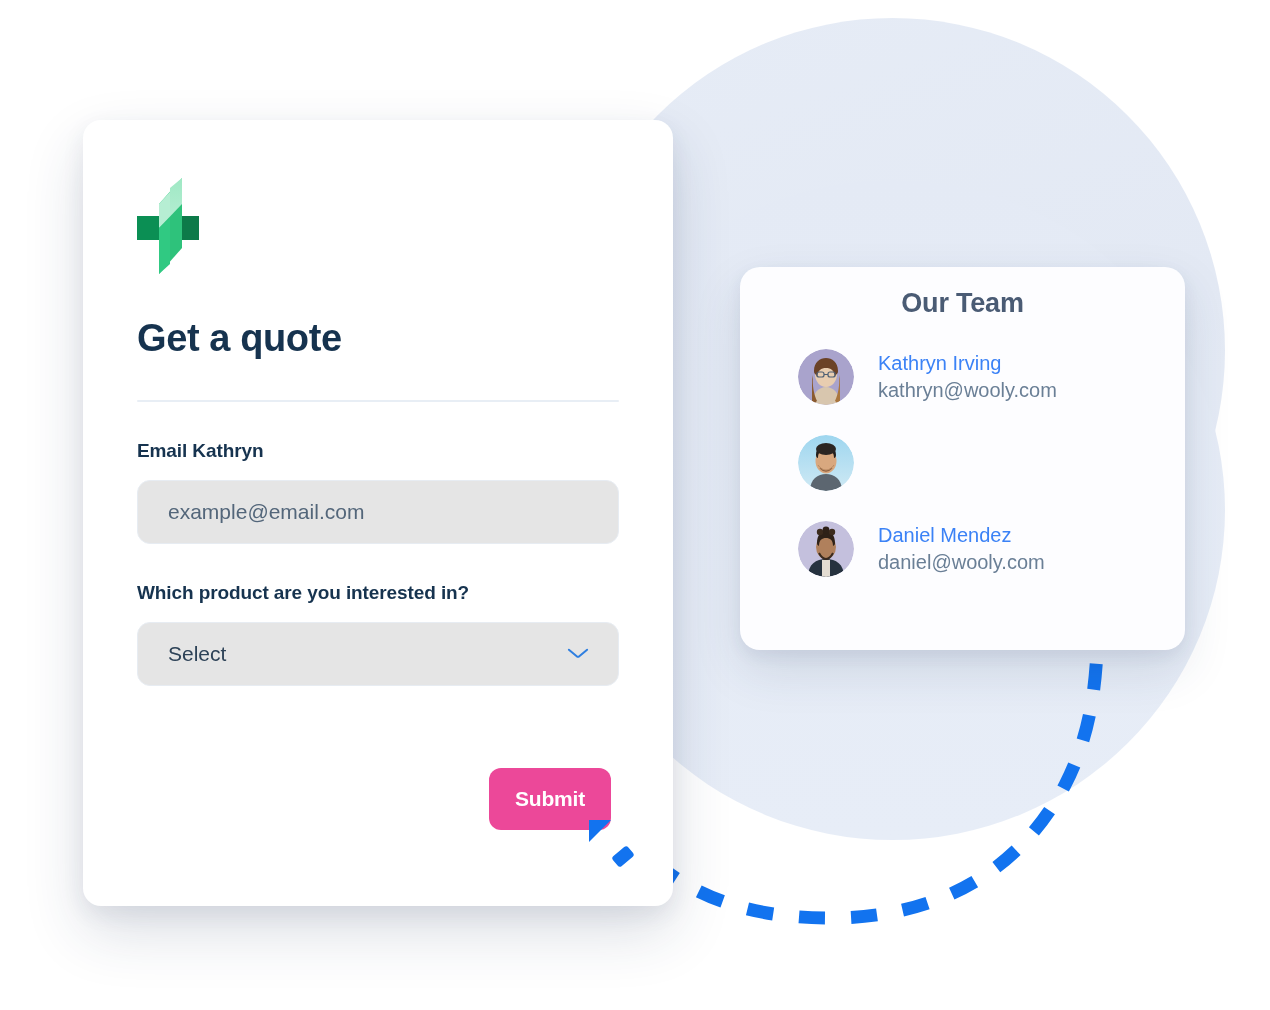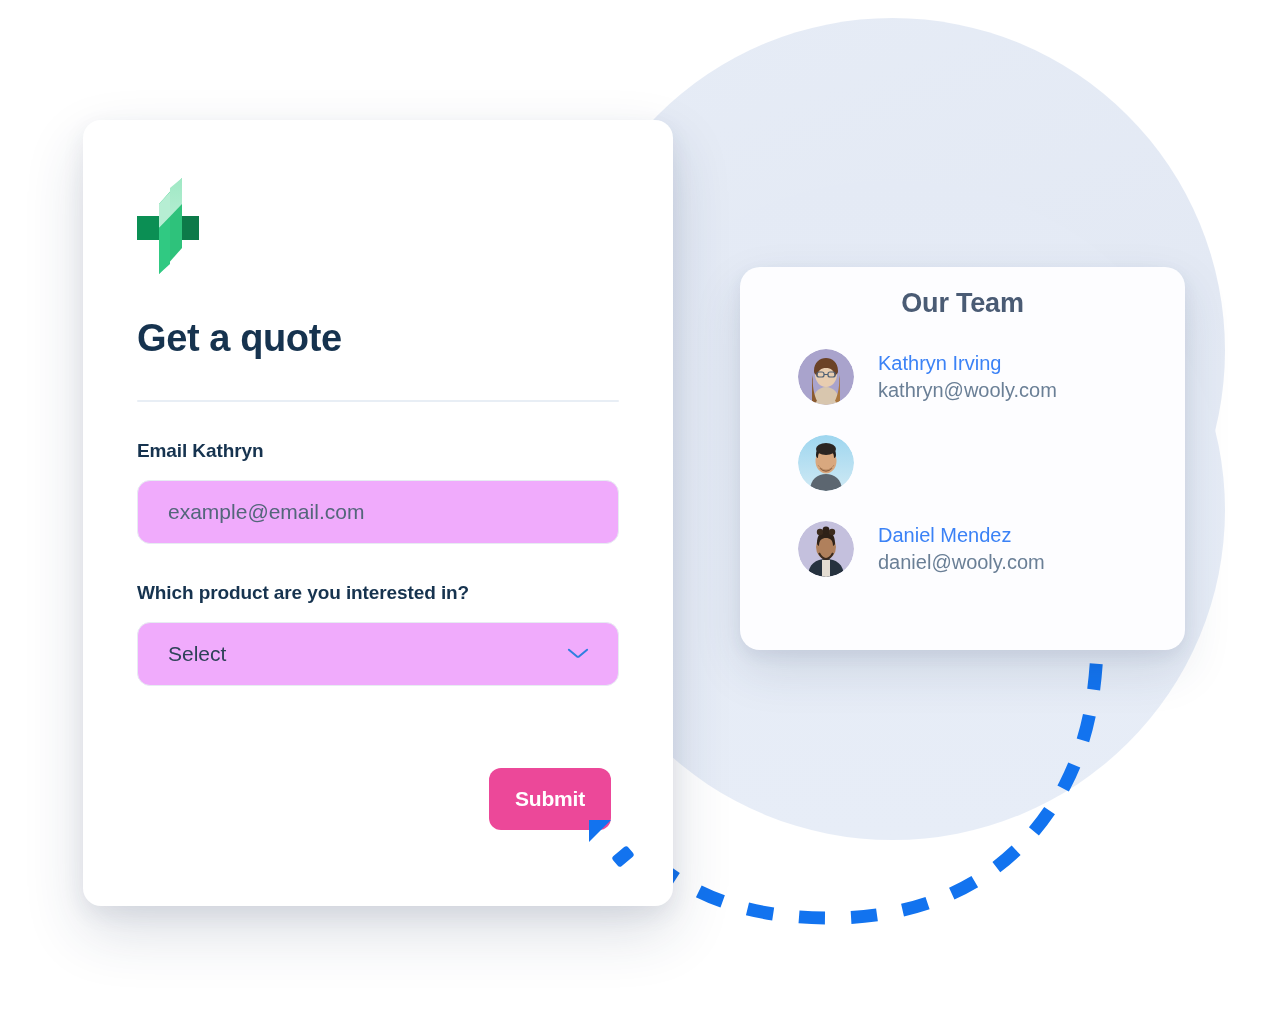--- a/index.html
+++ b/index.html
@@ -103,21 +103,21 @@
     margin-bottom: 18px;
     letter-spacing: -0.1px;
   }
 
   .text-input,
   .select-input {
     width: 100%;
     height: 64px;
     border: 1.6px solid #e7ecf2;
     border-radius: 13px;
-    background: #f0abfc;
+    background: #e5e5e5;
     font-family: "Liberation Sans", sans-serif;
     font-size: 21px;
     color: #4d5f73;
     padding: 0 30px;
     outline: none;
     display: flex;
     align-items: center;
   }
   .text-input::placeholder { color: #53667a; }
 

